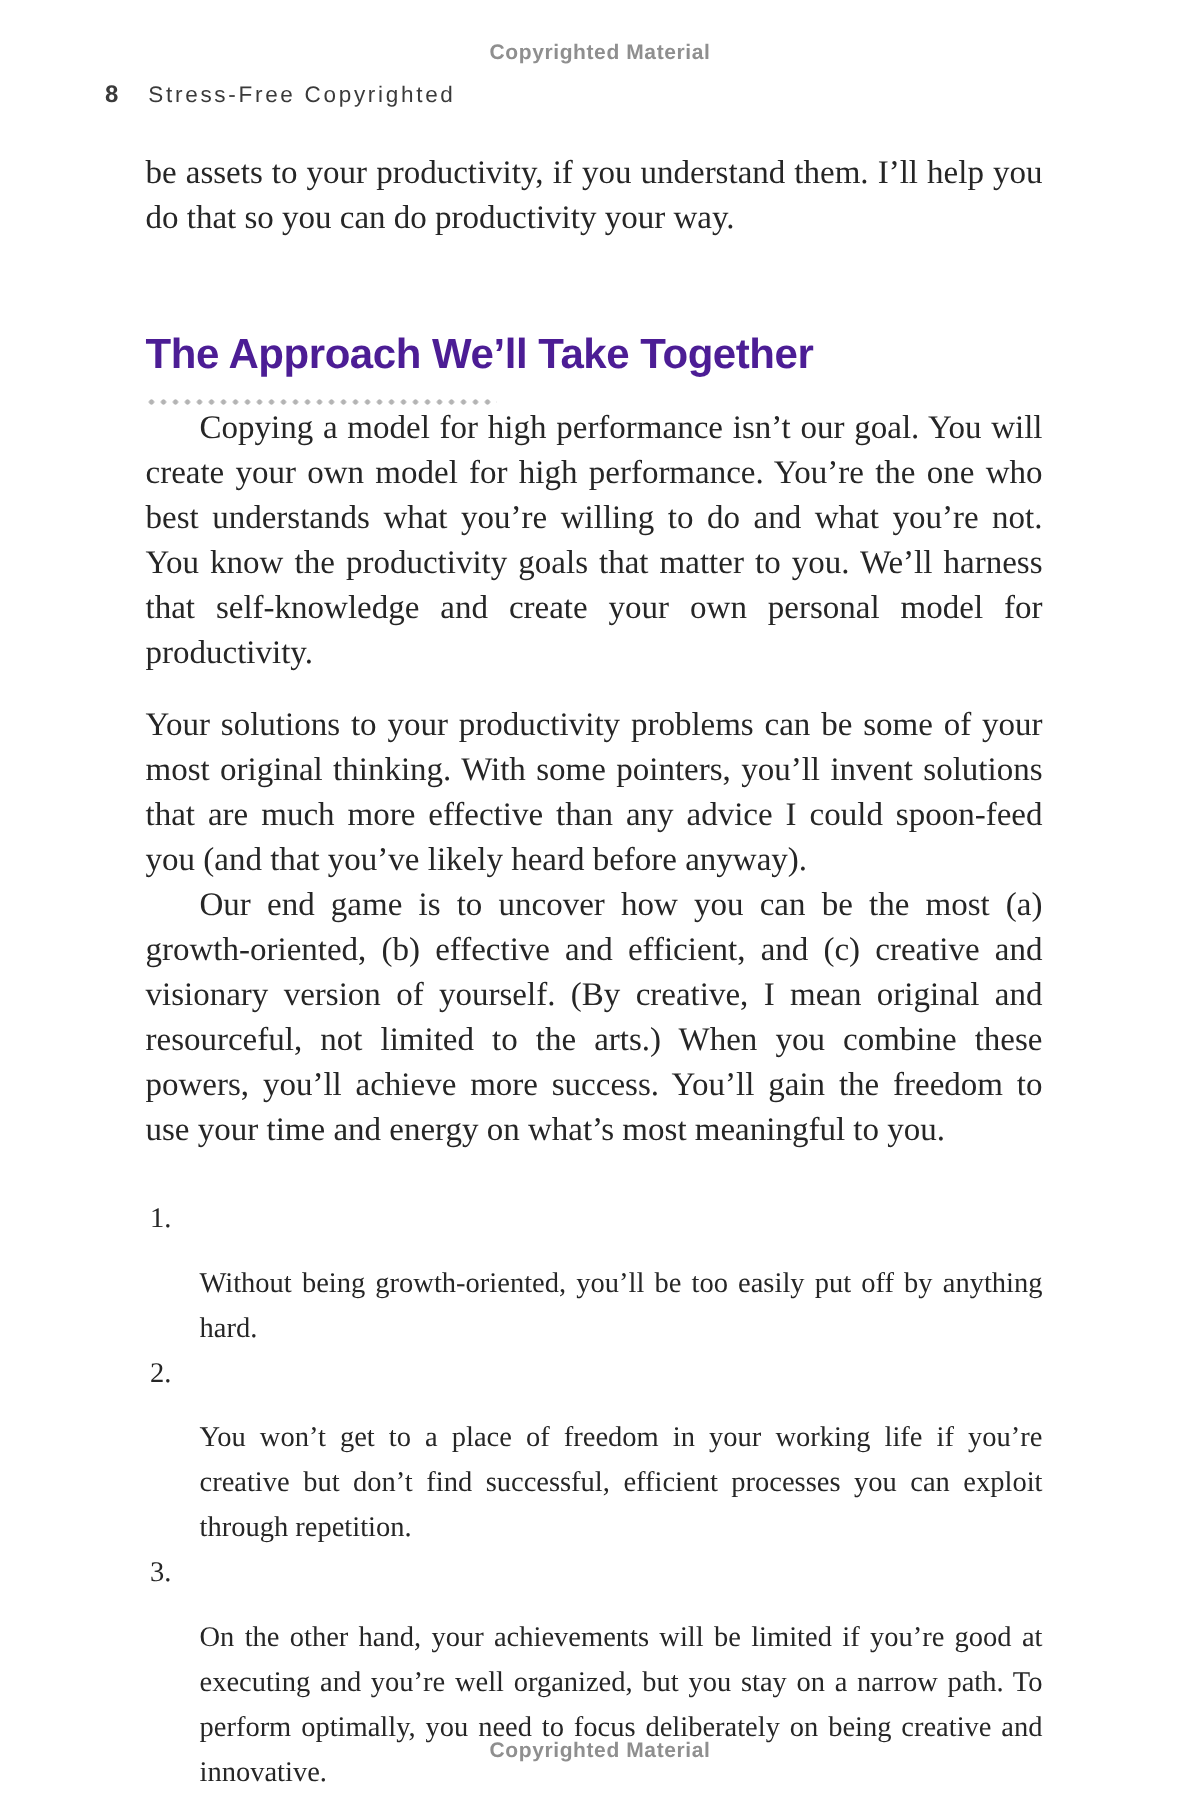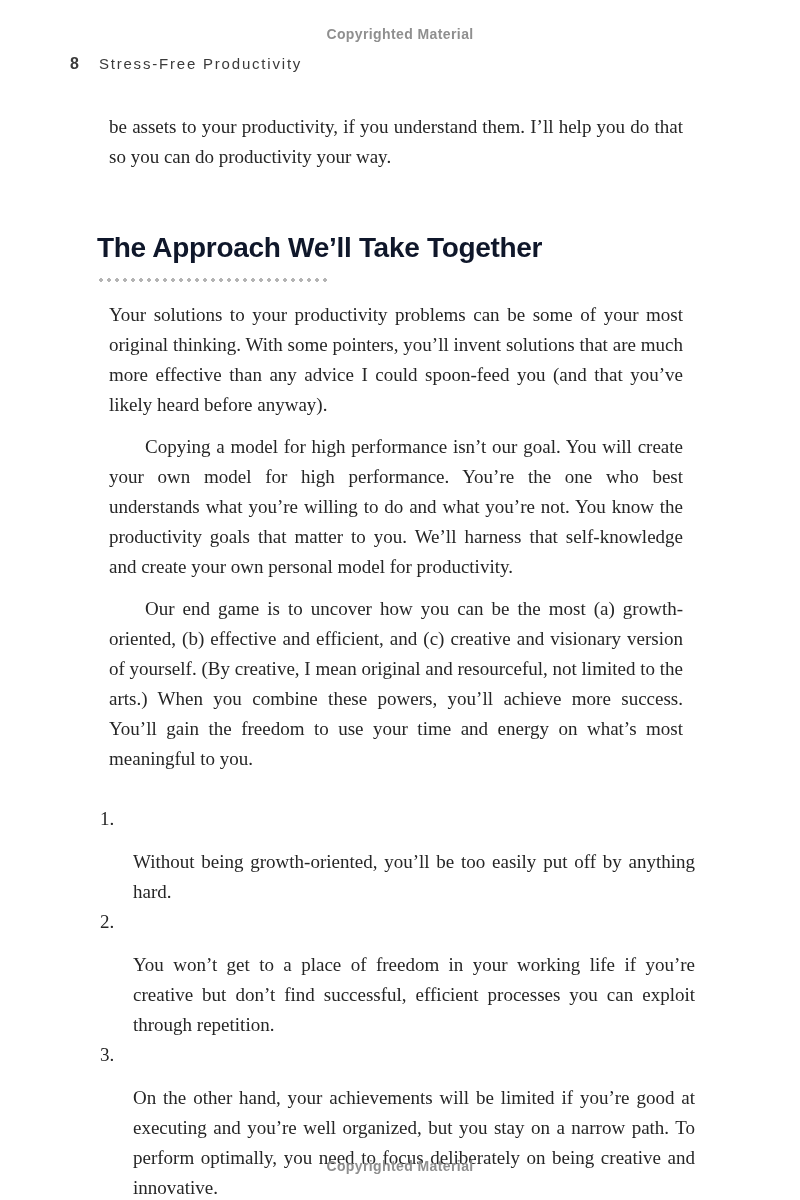--- a/index.html
+++ b/index.html
@@ -47,36 +47,36 @@
   }
 
   .content {
     position: absolute;
     left: 97px;
     top: 100px;
     width: 598px;
   }
 
   .body-par {
-    margin: 12px;
-    font-size: 19px;
+    margin: 0;
+    font-size: 22px;
     line-height: 30px;
     color: #262626;
     text-align: justify;
   }
   .body-par.indent { text-indent: 36px; }
 
   .section-heading {
     margin: 60px 0 12px 0;
     font-family: "Liberation Sans", sans-serif;
     font-weight: bold;
     font-size: 28px;
     line-height: 31px;
     letter-spacing: -0.3px;
-    color: #0f172a;
+    color: #4c1d95;
   }
 
   .dotted-rule {
     margin-top: 15px;
     height: 4px;
     width: 234px;
     background-image: radial-gradient(circle, #b4b4b4 1.6px, transparent 1.9px);
     background-size: 8px 4px;
     background-repeat: repeat-x;
     background-position: left center;
@@ -113,34 +113,34 @@
 </style>
 </head>
 <body>
 
 <div class="page">
 
   <div class="copyright top">Copyrighted Material</div>
 
   <div class="running-header">
     <span class="pagenum">8</span>
-    <span class="booktitle">Stress-Free Productivity</span>
+    <span class="booktitle">Stress-Free Copyrighted</span>
   </div>
 
   <div class="content">
 
     <p class="body-par">be assets to your productivity, if you understand them. I’ll help you do that so you can do productivity your way.</p>
 
     <h1 class="section-heading">The Approach We’ll Take Together</h1>
 
     <div class="dotted-rule"></div>
 
+    <p class="body-par indent">Copying a model for high performance isn’t our goal. You will create your own model for high performance. You’re the one who best understands what you’re willing to do and what you’re not. You know the productivity goals that matter to you. We’ll harness that self-knowledge and create your own personal model for productivity.</p>
+
     <p class="body-par after-rule">Your solutions to your productivity problems can be some of your most original thinking. With some pointers, you’ll invent solutions that are much more effective than any advice I could spoon-feed you (and that you’ve likely heard before anyway).</p>
-
-    <p class="body-par indent">Copying a model for high performance isn’t our goal. You will create your own model for high performance. You’re the one who best understands what you’re willing to do and what you’re not. You know the productivity goals that matter to you. We’ll harness that self-knowledge and create your own personal model for productivity.</p>
 
     <p class="body-par indent">Our end game is to uncover how you can be the most (a) growth-oriented, (b) effective and efficient, and (c) creative and visionary version of yourself. (By creative, I mean original and resourceful, not limited to the arts.) When you combine these powers, you’ll achieve more success. You’ll gain the freedom to use your time and energy on what’s most meaningful to you.</p>
 
 
     <ol class="numbered-list">
       <li>
         <span class="num">1.</span>
         <span class="txt">Without being growth-oriented, you’ll be too easily put off by anything hard.</span>
       </li>
       <li>

